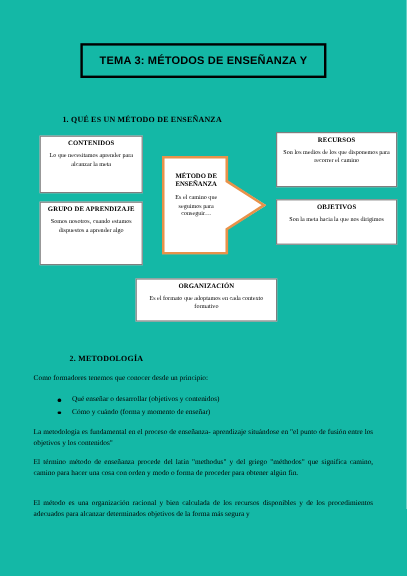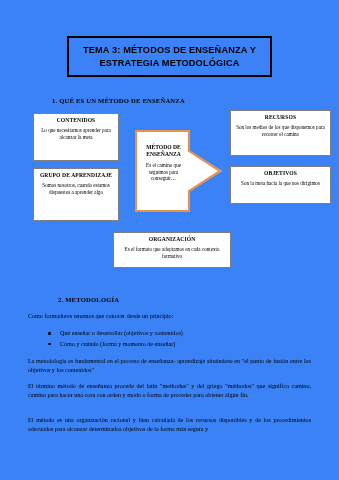--- a/index.html
+++ b/index.html
@@ -11,21 +11,21 @@
     width: 339px;
     height: 480px;
     overflow: hidden;
     font-family: "Liberation Serif", serif;
     color: #000000;
   }
   .page {
     position: relative;
     width: 339px;
     height: 480px;
-    background: #3b82f6;
+    background: #14b8a6;
     box-sizing: border-box;
   }
 
   
   .title-banner {
     position: absolute;
     left: 67px;
     top: 36px;
     width: 205px;
     border: 2.5px solid #000000;
@@ -171,21 +171,20 @@
   #para-2 { left: 28px; top: 382px; width: 283px; }
   #para-3 { left: 28px; top: 416px; width: 283px; }
 </style>
 </head>
 <body>
 
 <div class="page">
 
   <div class="title-banner">
     <div class="line">TEMA 3: MÉTODOS DE ENSEÑANZA Y</div>
-    <div class="line">ESTRATEGIA METODOLÓGICA</div>
   </div>
 
   <div class="sec-heading" id="sec1">1.  QUÉ ES UN MÉTODO DE ENSEÑANZA</div>
 
   <div class="diagram">
 
     <div class="node" id="node-contenidos">
       <div class="node-title">CONTENIDOS</div>
       <div class="node-body">Lo que necesitamos aprender para alcanzar la meta</div>
     </div>

